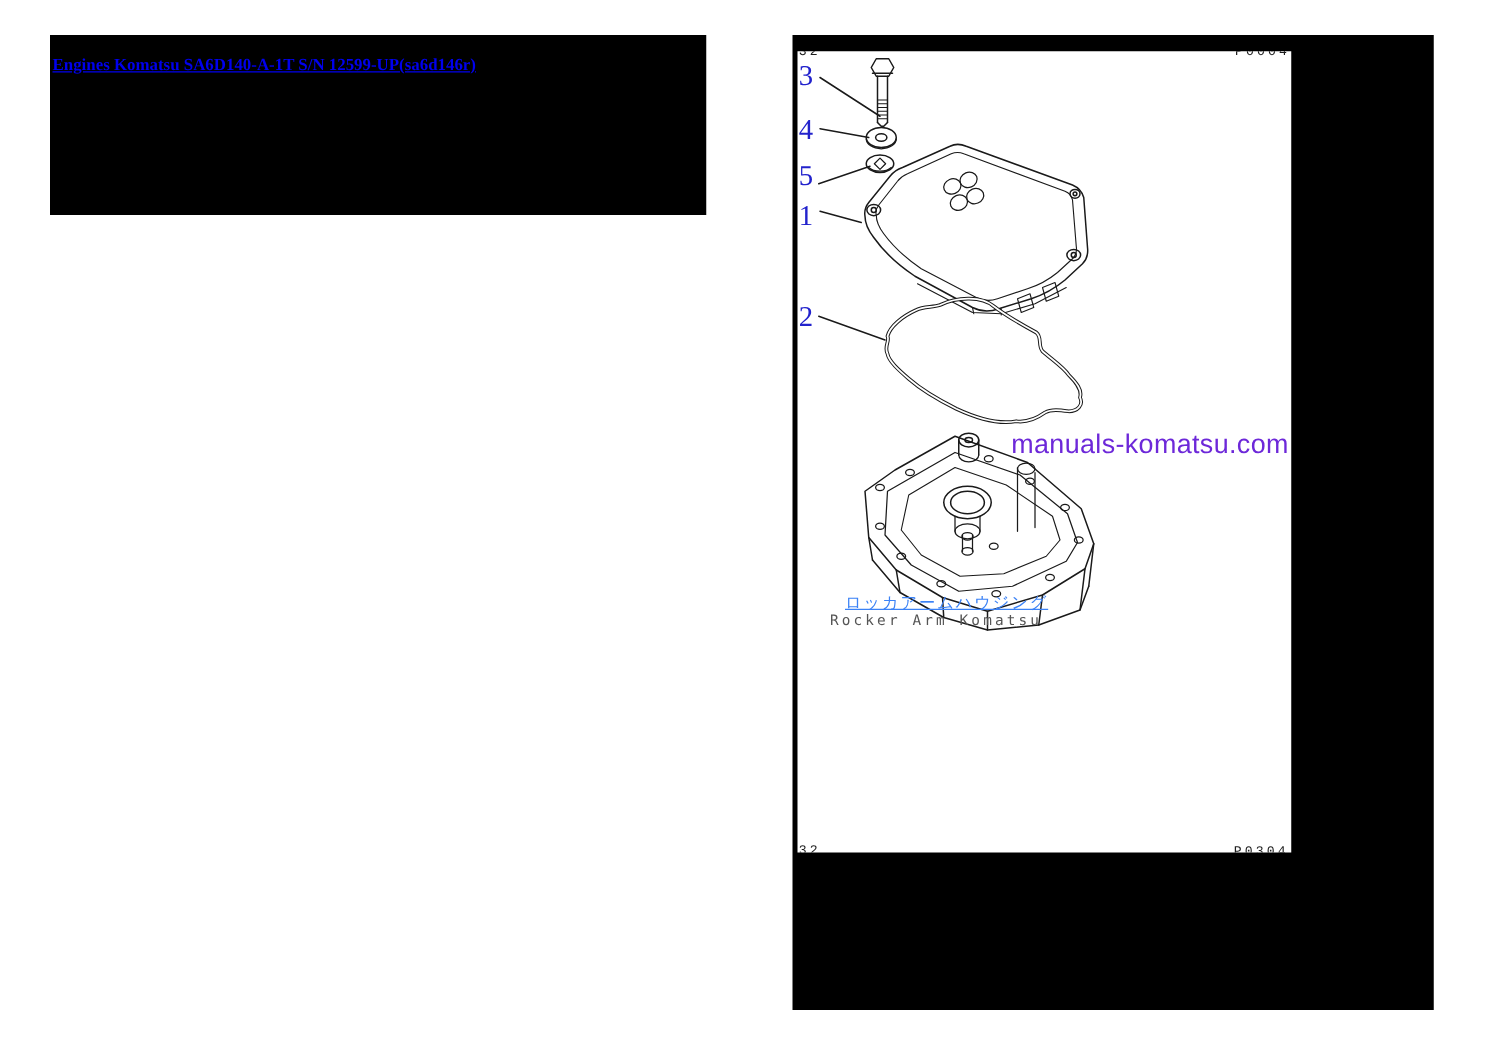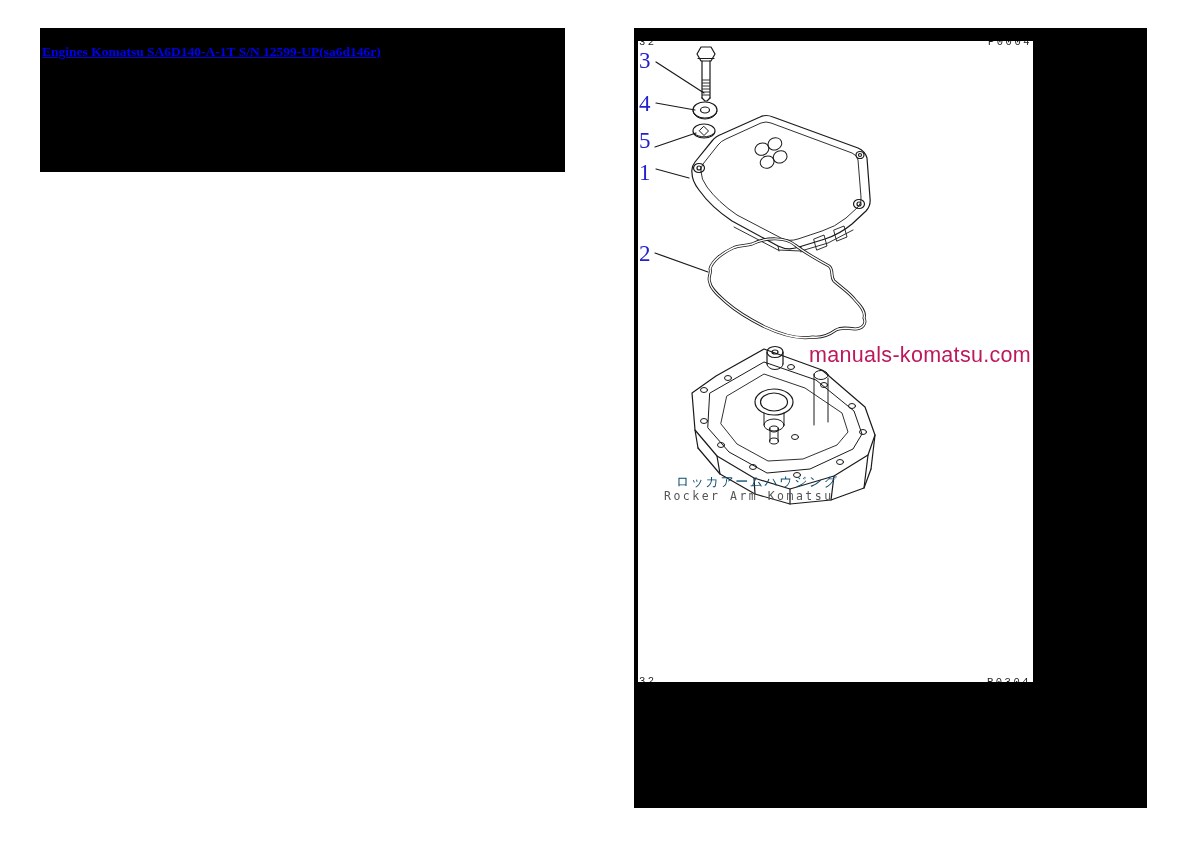--- a/index.html
+++ b/index.html
@@ -22,24 +22,24 @@
   .pc-tl{left:1px;top:-5px;}
   .pc-tr{right:1px;top:-5px;margin-left:40px;}
   .pc-bl{left:1px;bottom:-5px;}
   .pc-br{right:2px;bottom:-6px;}
 
   .callout{position:absolute;left:1px;line-height:1;white-space:nowrap;
        font-family:"Liberation Serif",serif;font-size:23px;color:#2222CC;cursor:pointer;}
   .co-3{top:8px;} .co-4{top:51px;} .co-5{top:88px;} .co-1{top:120px;} .co-2{top:201px;}
 
   .watermark{position:absolute;top:302px;right:2px;white-space:nowrap;
-       font-family:"Liberation Sans",sans-serif;font-size:21.5px;color:#be185d;letter-spacing:0.3px;}
+       font-family:"Liberation Sans",sans-serif;font-size:21.5px;color:#6d28d9;letter-spacing:0.3px;}
 
   .label-jp{position:absolute;left:38px;top:432px;white-space:nowrap;
-       font-size:13px;color:#0c4a6e;letter-spacing:1.5px;}
+       font-size:13px;color:#3b82f6;letter-spacing:1.5px;text-decoration:underline;}
   .label-en{position:absolute;left:26px;top:448px;white-space:nowrap;
        font-family:"DejaVu Sans Mono",monospace;font-size:11.5px;color:#555555;letter-spacing:2.5px;}
 </style>
 </head>
 <body>
 
 <div class="header-box">
   <a href="#" class="catalog-link">Engines Komatsu SA6D140-A-1T S/N 12599-UP(sa6d146r)</a>
 </div>
 

